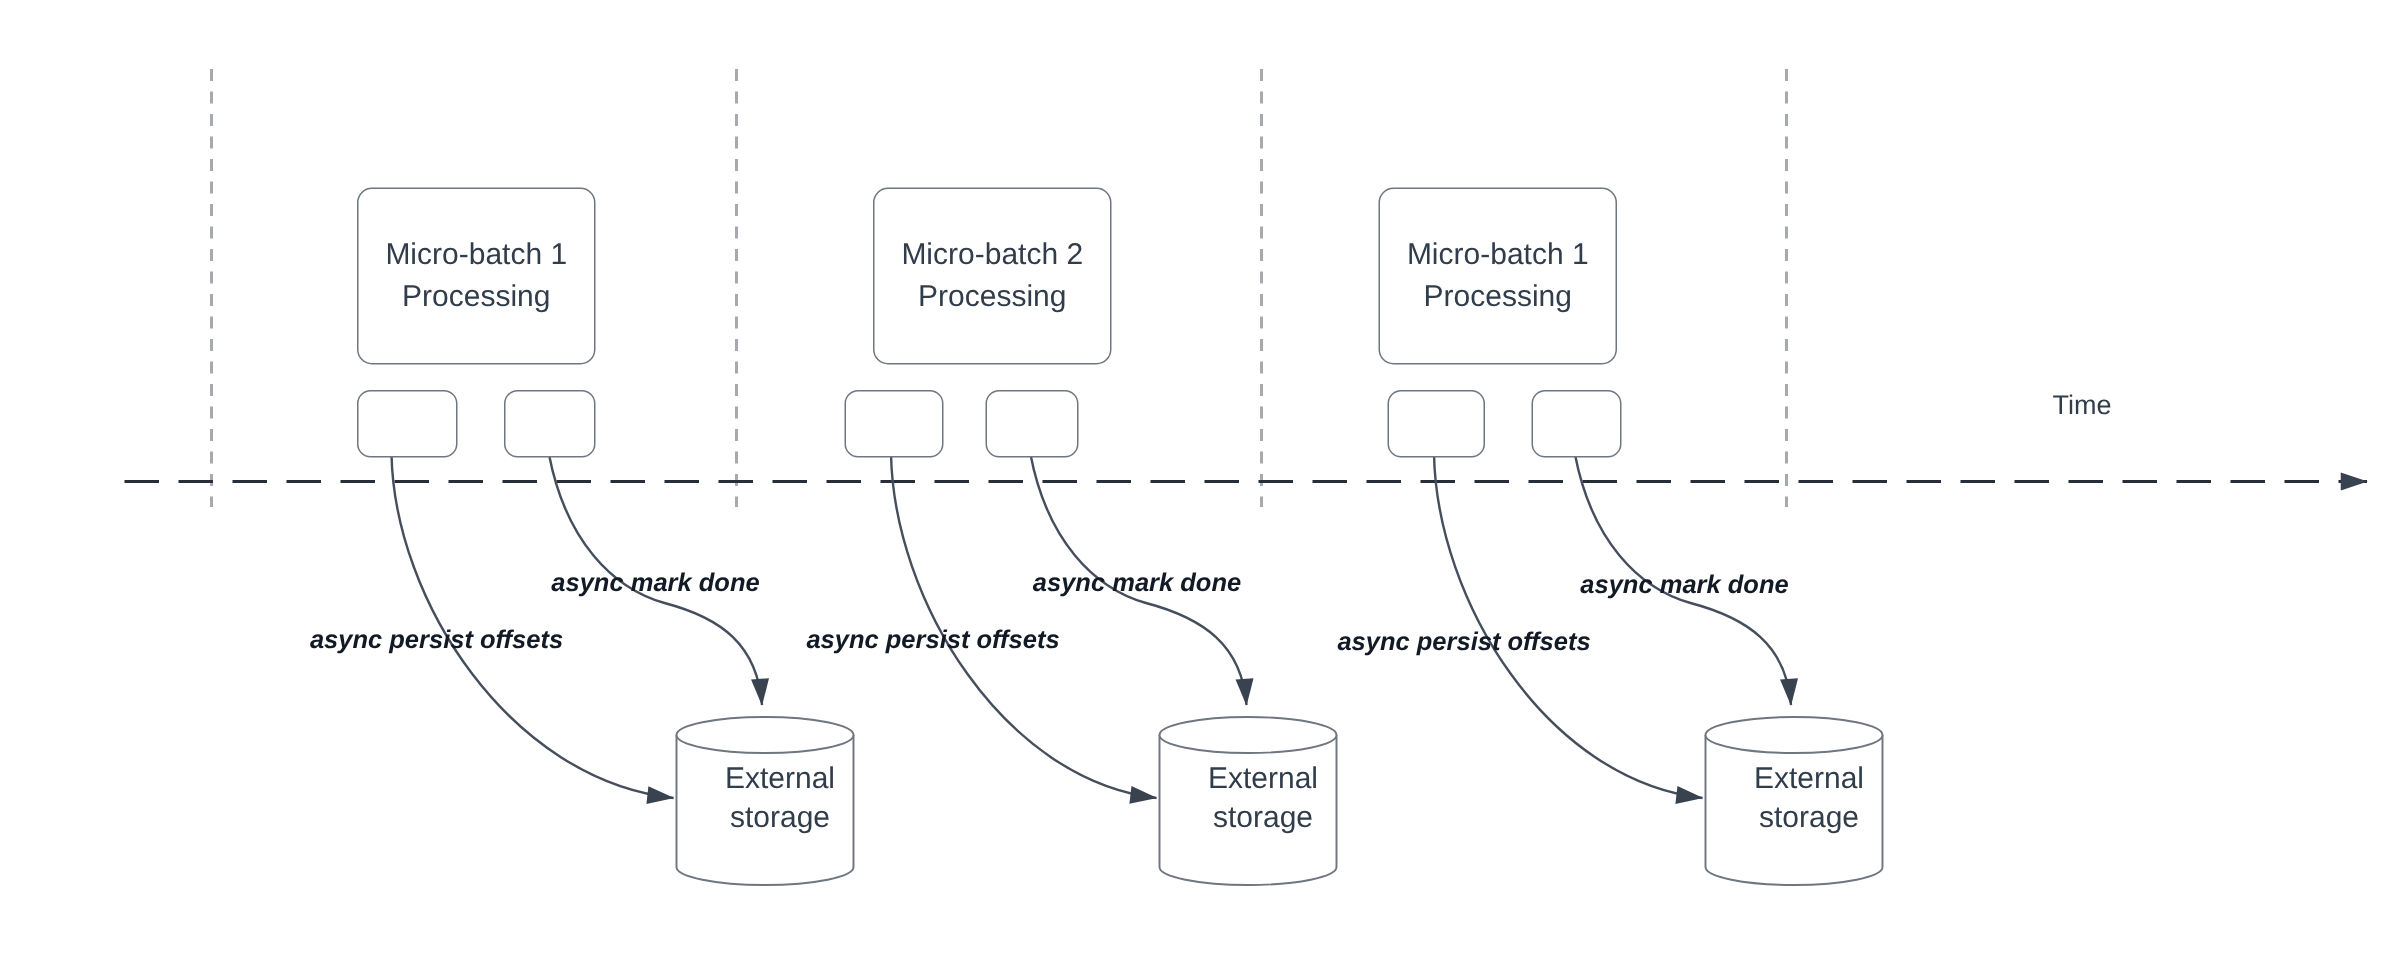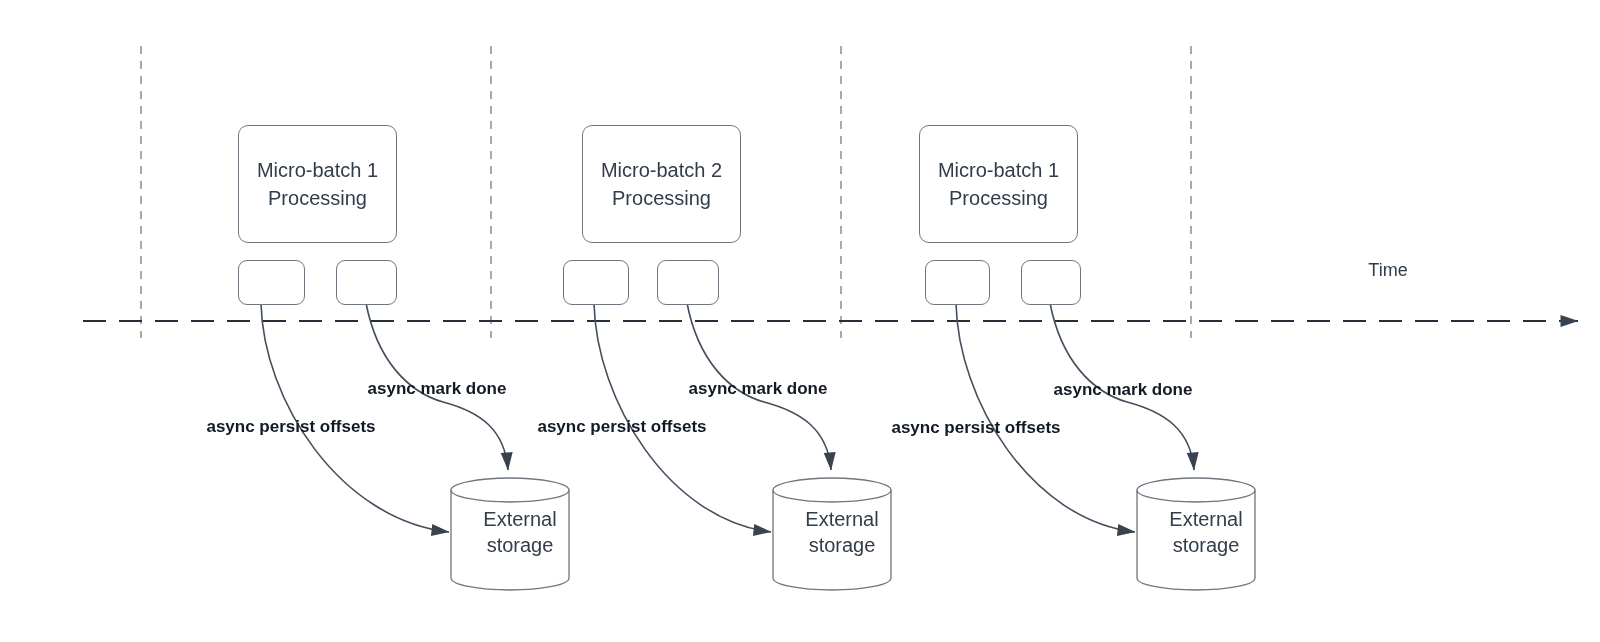--- a/index.html
+++ b/index.html
@@ -43,20 +43,21 @@
     background: #ffffff;
   }
   .async-label {
     position: absolute;
     transform: translateX(-50%);
     white-space: nowrap;
     font-size: 17px;
     font-weight: bold;
     color: #121a26;
     line-height: 17px;
+    font-style: italic;
   }
   .storage-label {
     position: absolute;
     top: 506px;
     width: 138px;
     text-align: center;
     color: #323d4c;
     font-size: 20px;
     line-height: 26px;
   }

